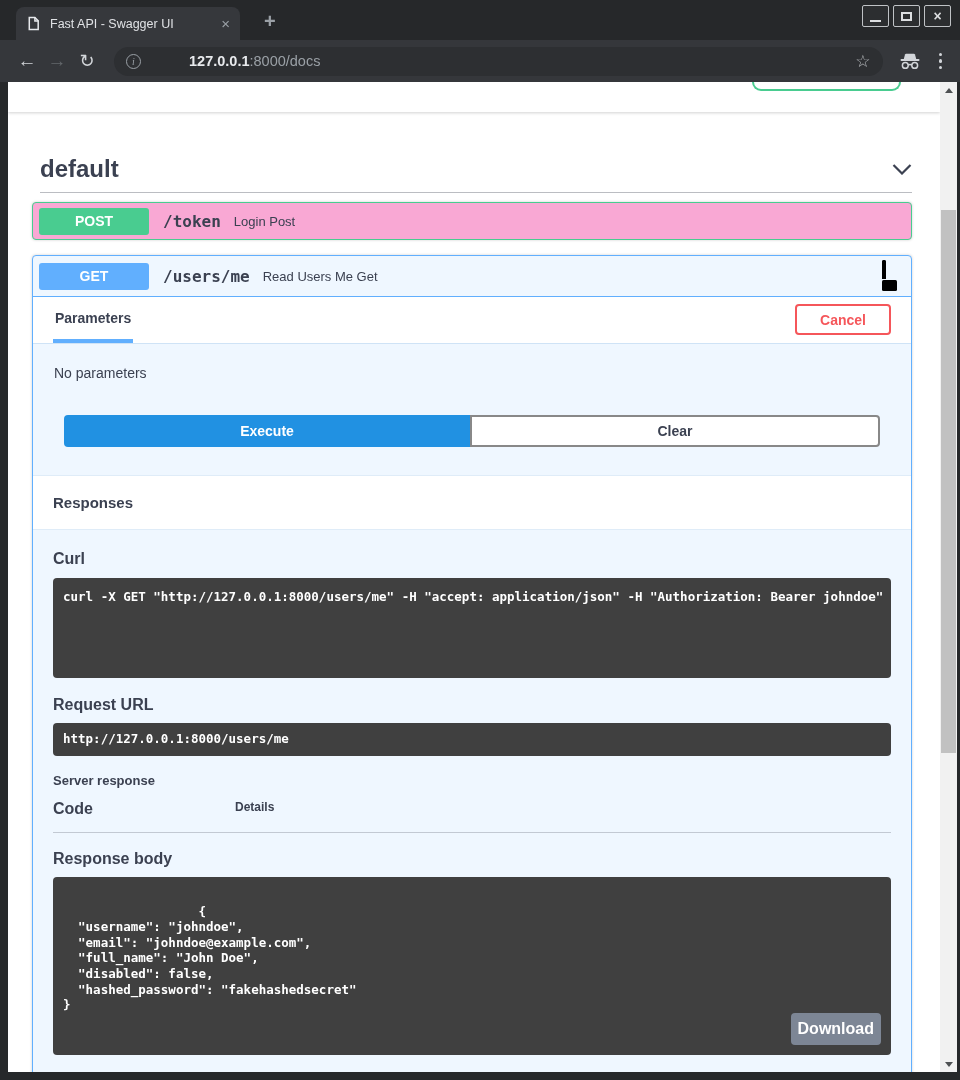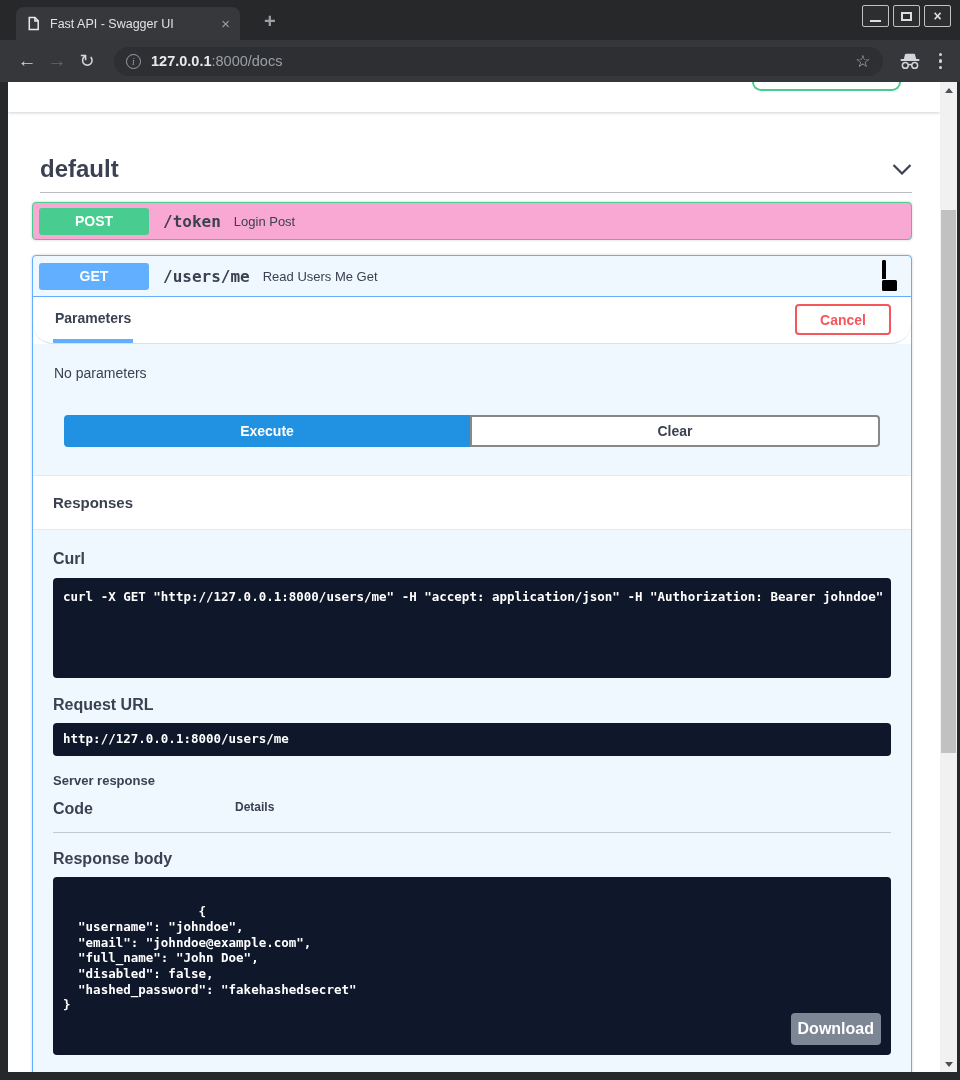--- a/index.html
+++ b/index.html
@@ -24,21 +24,21 @@
   .toolbar { position:absolute; top:40px; left:0; right:0; height:42px; background:#35373b;
              display:flex; align-items:center; padding:0 12px; }
   .nav-ico { width:30px; text-align:center; font-size:19px; color:#d2d5d9; }
   .nav-ico.disabled { color:#64686c; }
   .reload { font-size:18px; }
   .omnibox { flex:1; height:29px; background:#2d2f32; border-radius:15px; margin:0 12px;
              display:flex; align-items:center; padding:0 12px; gap:10px; }
   .info-ico { width:15px; height:15px; border:1.5px solid #9aa0a6; border-radius:50%;
               color:#9aa0a6; font-size:10px; display:flex; align-items:center; justify-content:center;
               font-family:"Liberation Serif", serif; font-style:italic; }
-  .url { flex:1; font-size:14.5px; white-space:nowrap; overflow:hidden; }
+  .url { flex:1; font-size:14.5px; white-space:nowrap; overflow:hidden;margin-left:38px; }
   .url .host { color:#e8eaed; font-weight:bold; }
   .url .rest { color:#9aa0a6; }
   .star-ico { color:#b7babd; font-size:17px; }
   .incog-ico { margin:0 12px 0 4px; display:flex; }
   .menu-dots { display:flex; flex-direction:column; gap:3px; padding:0 6px; }
   .menu-dots i { width:3.5px; height:3.5px; border-radius:50%; background:#d2d5d9; }
 
   
   .page { position:absolute; top:82px; left:8px; right:3px; bottom:8px; background:#fff; overflow:hidden; }
   .content { position:absolute; left:0; top:0; right:17px; bottom:0; overflow:hidden; background:#fff; }
@@ -63,40 +63,40 @@
   .method-badge.post { background:#49cc90; }
   .method-badge.get  { background:#61affe; }
   .op-path { font-family:"DejaVu Sans Mono", monospace; font-weight:bold; font-size:16px; margin-left:14px; color:#3b4151; }
   .op-summary { font-size:13px; margin-left:13px; color:#3b4151; }
   .lock-wrap { margin-left:auto; margin-right:14px; }
   .lock-shackle { width:11px; height:8px; border:2.5px solid #000; border-bottom:none;
                   border-radius:6px 6px 0 0; margin:0 auto; }
   .lock-body { width:15px; height:11px; background:#000; border-radius:1.5px; }
 
   .tabhdr { height:47px; background:rgba(255,255,255,.85); display:flex; align-items:flex-end;
-            justify-content:space-between; padding:0 20px; border-bottom:1px solid #cfe3f6;border-radius:20px; }
+            justify-content:space-between; padding:0 20px; border-bottom:1px solid #cfe3f6; }
   .ptab { height:100%; display:flex; align-items:center; font-size:14px; font-weight:bold;
           border-bottom:4px solid #61affe; padding:0 2px; }
   .cancel-btn { width:96px; height:31px; border:2px solid #f5565a; border-radius:4px; color:#f5565a;
                 font-weight:bold; font-size:14px; background:transparent; margin-bottom:8px;
                 display:flex; align-items:center; justify-content:center; }
 
   .blue-bg { background:rgba(97,175,254,.1); }
   .params-body { padding:21px; font-size:14px; }
   .exec-row { display:flex; padding:13px 31px 28px 31px; }
   .exec-btn { flex:1; height:32px; background:#2191e2; color:#fff; font-weight:bold; font-size:14px;
               border:none; border-radius:4px 0 0 4px; display:flex; align-items:center; justify-content:center; }
   .clear-btn { flex:1; height:32px; background:#fff; color:#3b4151; font-weight:bold; font-size:14px;
                border:2px solid #888; border-radius:0 4px 4px 0; display:flex; align-items:center; justify-content:center; }
 
   .resp-head { background:rgba(255,255,255,.9); border-top:1px solid #dfecf8; border-bottom:1px solid #dfecf8;
                padding:18px 20px; font-size:15px; font-weight:bold; }
   .resp-body { padding:20px; }
   .mini-label { font-size:16px; font-weight:bold; color:#3b4151; }
-  .codeblock { background:#0f172a; border-radius:4px; color:#fff;
+  .codeblock { background:#404040; border-radius:4px; color:#fff;
                font-family:"DejaVu Sans Mono", monospace; font-weight:bold; font-size:12.5px;
                padding:11px 10px; white-space:pre; overflow:hidden; }
   .curl-block { margin-top:10px; height:100px; }
   .requrl-label { margin-top:18px; }
   .requrl-block { margin-top:9px; height:33px; padding:8px 10px; }
   .srvresp-label { margin-top:17px; font-size:13px; }
   .code-table-hdr { display:flex; margin-top:12px; padding-bottom:14px; border-bottom:1px solid rgba(59,65,81,.25); }
   .col-code { width:182px; }
   .hdr-code { font-size:16px; font-weight:bold; }
   .hdr-details { font-size:12px; font-weight:bold; }

